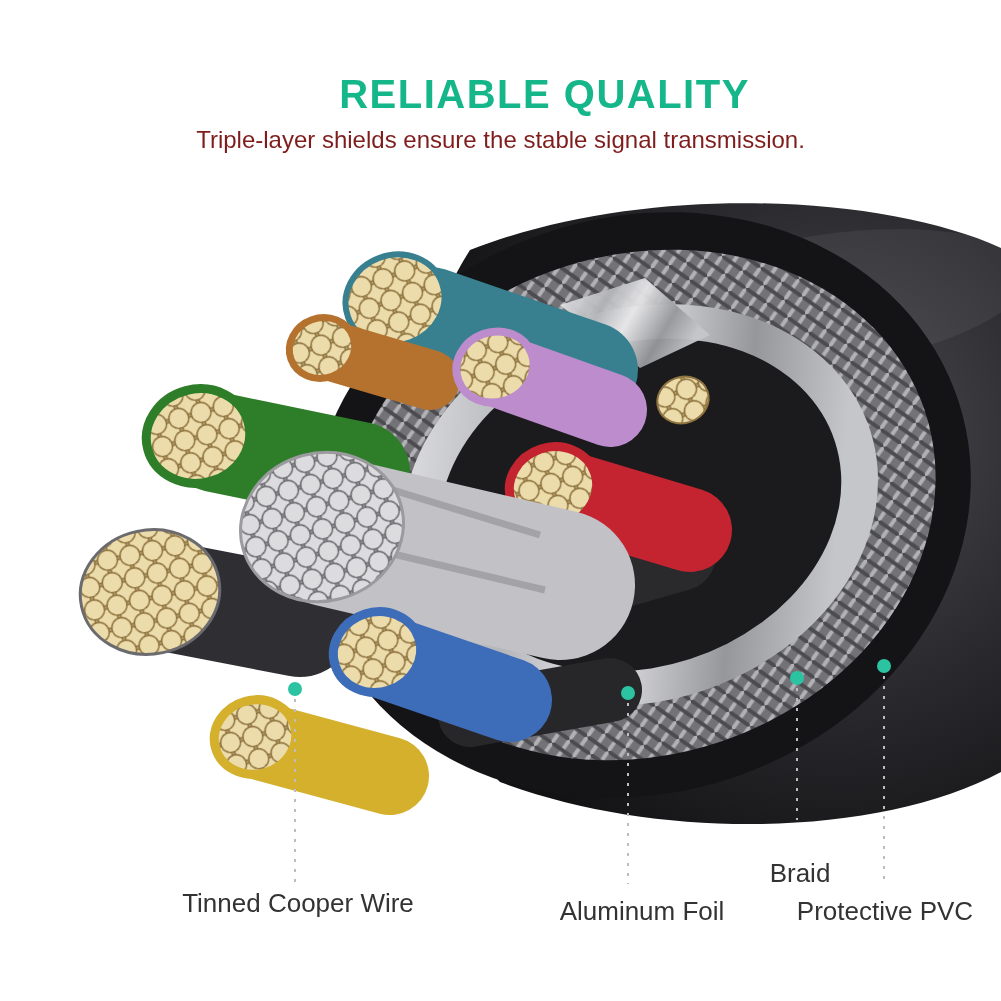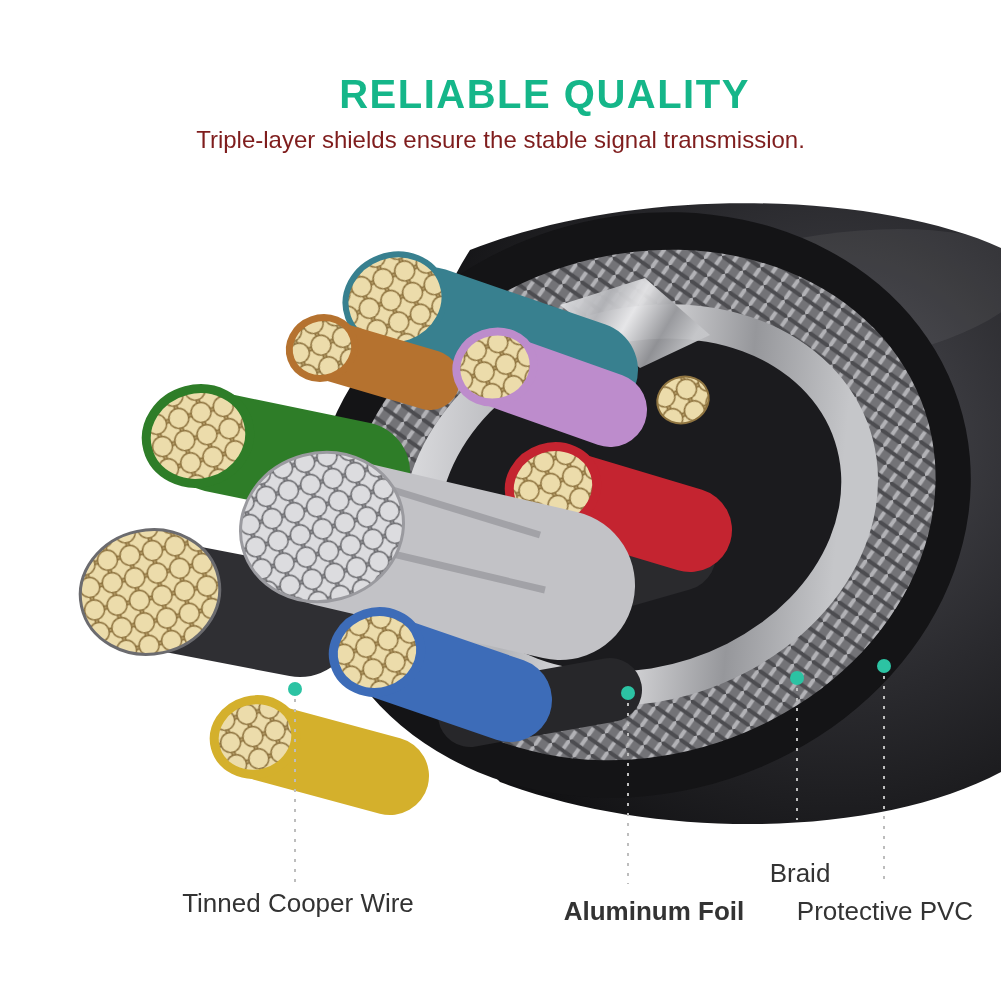--- a/index.html
+++ b/index.html
@@ -11,21 +11,21 @@
     font-size:40px;font-weight:bold;letter-spacing:1.5px;color:#15b689;padding-left:44px;
   }
   .page-subtitle{
     position:absolute;top:126px;left:0;width:1001px;text-align:center;
     font-size:24px;color:#7f1d1d;
   }
   .callout-label{
     position:absolute;font-size:26px;color:#333333;text-align:center;
   }
   .cl-tinned{left:128px;top:888px;width:340px;}
-  .cl-foil{left:529px;top:896px;width:250px;font-weight:bold;}
+  .cl-foil{left:517px;top:896px;width:250px;}
   .cl-braid{left:740px;top:826px;width:120px;margin-top:32px;}
   .cl-pvc{left:760px;top:896px;width:250px;}
   svg{display:block;}
 </style>
 </head>
 <body>
 
 <div class="page-title">RELIABLE QUALITY</div>
 <div class="page-subtitle">Triple-layer shields ensure the stable signal transmission.</div>
 

